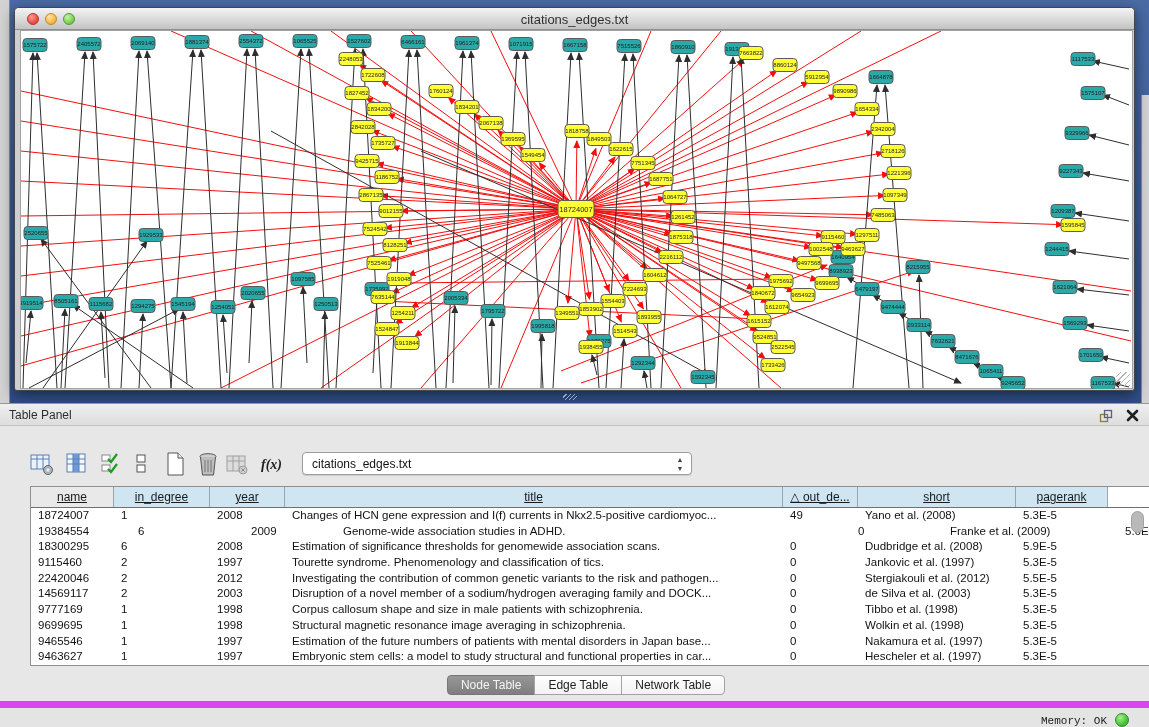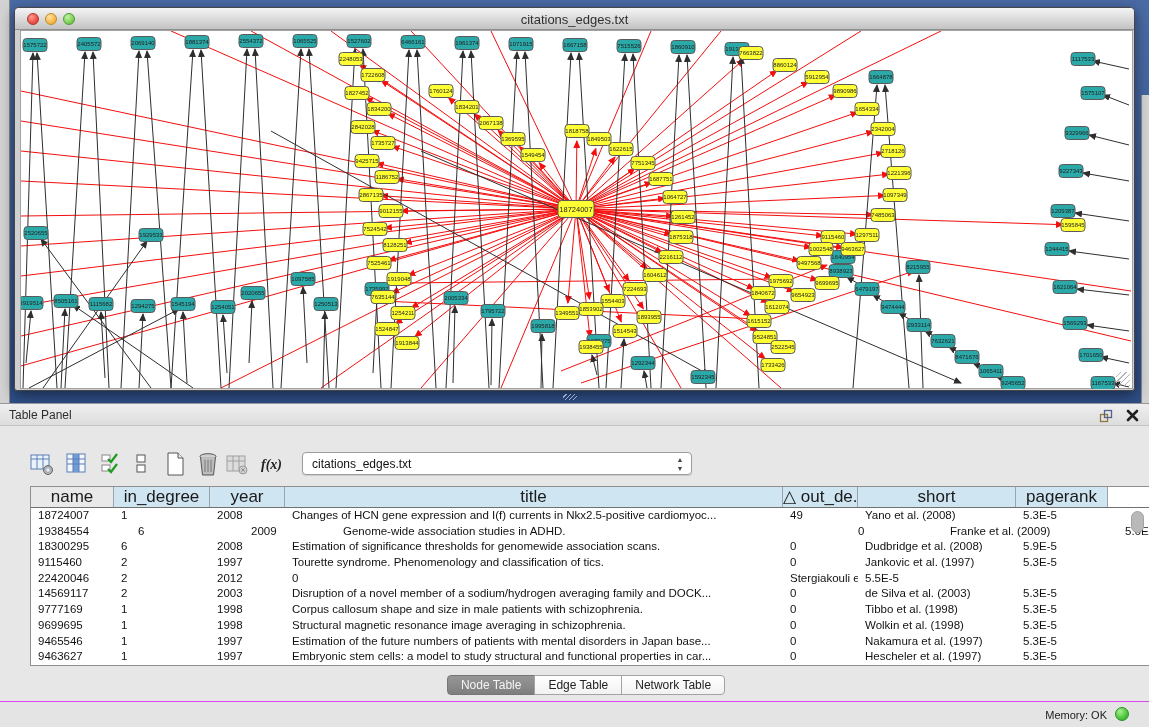--- a/index.html
+++ b/index.html
@@ -47,41 +47,41 @@
   .tbtn svg { width:100%; height:100%; }
   #combobox { left:290px; top:25px; width:390px; height:23px; background:#ffffff;
     border:1px solid #9d9d9d; border-radius:4px; box-shadow:0 1px 1px rgba(0,0,0,.12); }
   #combobox-value { left:9px; top:4px; font-size:12px; color:#111; }
   #combobox-stepper { right:5px; top:2px; width:12px; height:18px; font-size:7px; line-height:9px;
     color:#444; text-align:center; }
 
   
   #table-box { left:18px; top:59px; width:1121px; height:180px; background:#ffffff; border:1px solid #8f8f8f; }
   #table-header { left:0; top:0; width:100%; height:21px; display:grid; border-bottom:1px solid #707070; }
-  .hcell { border-right:1px solid #9aa4ab; font-size:17px; color:#1a1a1a;
-    text-align:center; line-height:20px; overflow:hidden; white-space:nowrap; background:#cfe5f2; }
+  .hcell { border-right:1px solid #9aa4ab; font-size:12px; color:#1a1a1a;
+    text-align:center; line-height:20px; overflow:hidden; white-space:nowrap; background:#cfe5f2;text-decoration:underline; }
   .hcell.gray { background:#e9e9e9; }
   .hcell.filler { background:#ffffff; border-right:none; }
   #table-rows { left:0; top:21px; width:100%; }
   .trow { display:grid; height:15.7px; }
   .tcell { font-size:11.5px; color:#121212; line-height:15.7px; padding-left:7px;
     white-space:nowrap; overflow:hidden; }
   #scroll-thumb { right:6px; top:24px; width:13px; height:22px; background:#b9b9b9;
     border-radius:7px; border:1px solid #a2a2a2; }
 
   
   #tabs-bar { left:0; top:248px; width:100%; height:20px; display:flex; justify-content:center; }
   .tab { height:20px; padding:0 13px; font-size:12px; line-height:19px; color:#222;
     background:linear-gradient(180deg,#ffffff,#f2f2f2); border:1px solid #a3a3a3; margin-left:-1px; }
   .tab:first-child { border-radius:4px 0 0 4px; }
   .tab:last-child { border-radius:0 4px 4px 0; }
   .tab.active { background:linear-gradient(180deg,#979797,#7e7e7e); color:#f5f5f5; border-color:#767676; }
 
   
-  #status-bar { left:0; top:701px; width:1149px; height:26px; background:#e4e4e4; border-top:1px solid #d946ef; }
+  #status-bar { left:0; top:701px; width:1149px; height:26px; background:#e4e4e4; border-top:7px solid #d946ef;font-family:Liberation Mono, monospace; }
   #memory-label { right:42px; top:7px; font-size:11px; color:#222; }
   #memory-dot { right:20px; top:5px; width:14px; height:14px; border-radius:50%;
     background:radial-gradient(circle at 35% 30%,#a8ef90,#49c438 60%,#2fa424); border:1px solid #2c8f24; }
 </style>
 </head>
 <body>
 
 <div class="abs" id="desktop">
   <div class="abs" id="left-strip"></div>
   <div class="abs" id="right-strip"></div>
@@ -638,20 +638,21 @@
           <div class="tcell">1997</div>
           <div class="tcell">Tourette syndrome. Phenomenology and classification of tics.</div>
           <div class="tcell">0</div>
           <div class="tcell">Jankovic et al. (1997)</div>
           <div class="tcell">5.3E-5</div>
         </div>
         <div class="trow" style="grid-template-columns: 83px 96px 75px 498px 75px 158px 92px 1fr;">
           <div class="tcell">22420046</div>
           <div class="tcell">2</div>
           <div class="tcell">2012</div>
+          <div class="tcell">Investigating the contribution of common genetic variants to the risk and pathogen...</div>
           <div class="tcell">0</div>
           <div class="tcell">Stergiakouli et al. (2012)</div>
           <div class="tcell">5.5E-5</div>
         </div>
         <div class="trow" style="grid-template-columns: 83px 96px 75px 498px 75px 158px 92px 1fr;">
           <div class="tcell">14569117</div>
           <div class="tcell">2</div>
           <div class="tcell">2003</div>
           <div class="tcell">Disruption of a novel member of a sodium/hydrogen averaging family and DOCK...</div>
           <div class="tcell">0</div>

